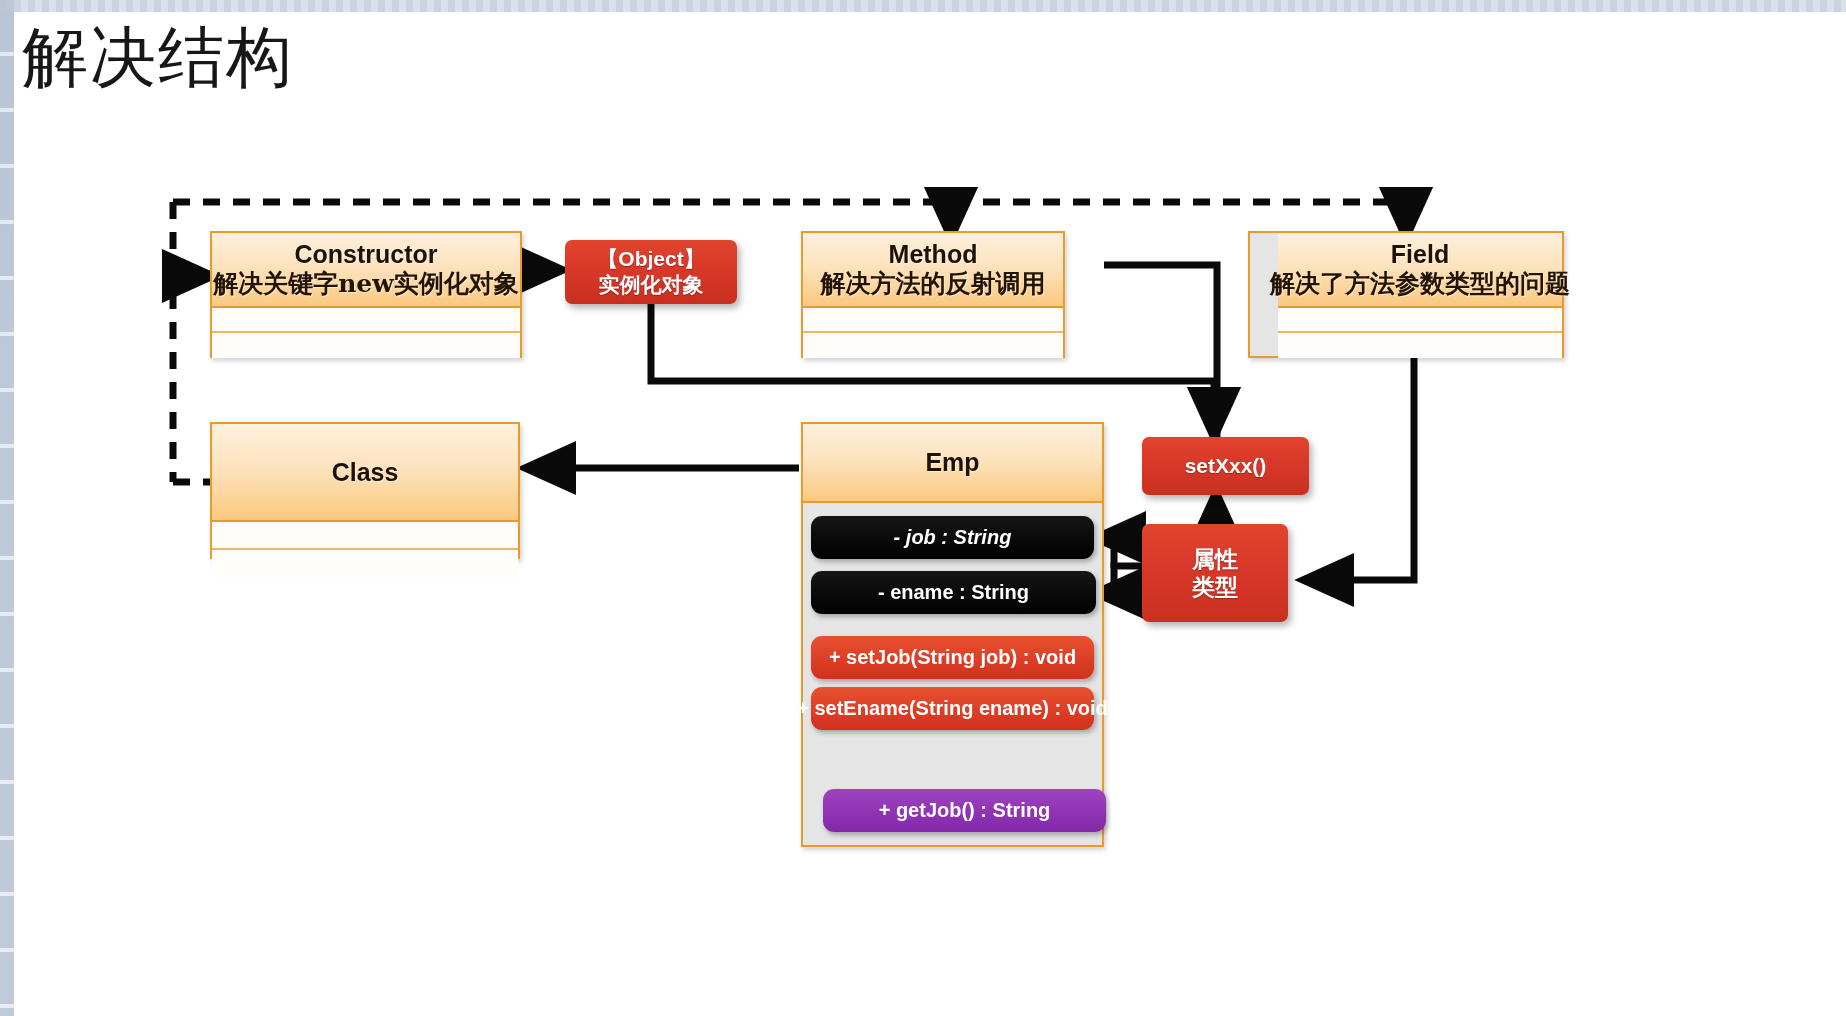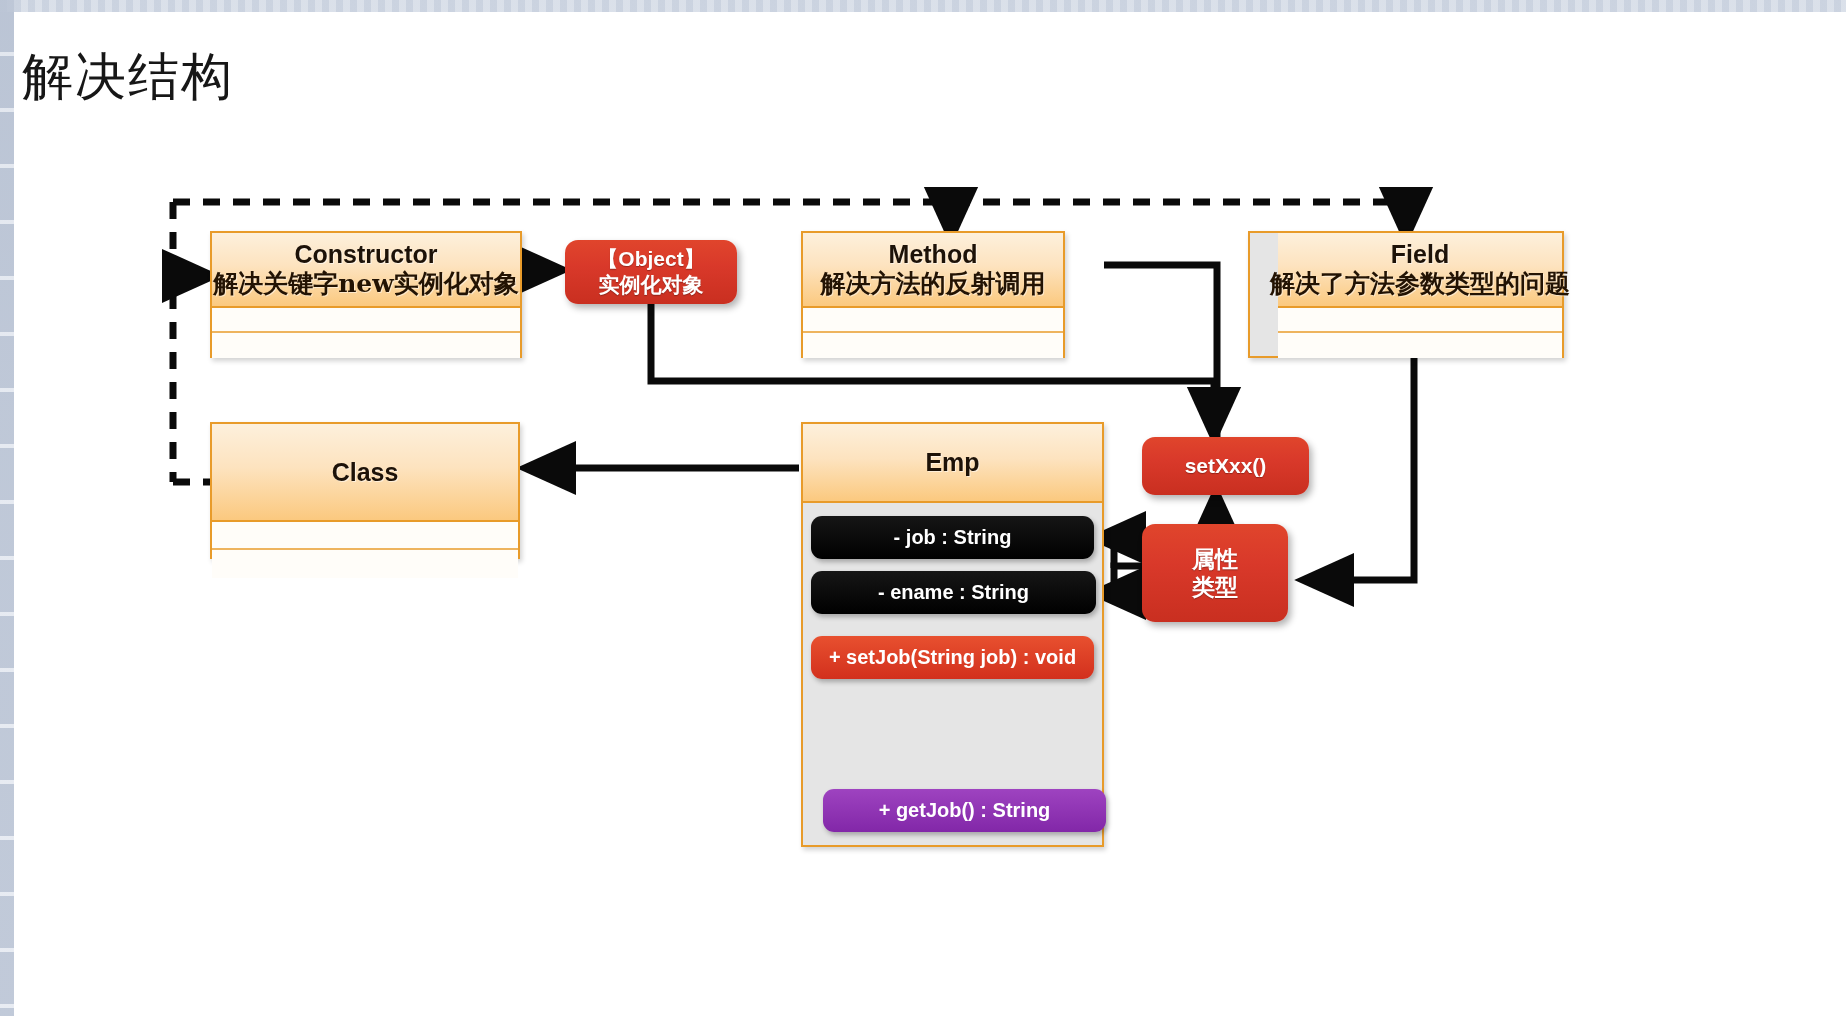--- a/index.html
+++ b/index.html
@@ -48,28 +48,27 @@
     width: 1832px;
     height: 1004px;
     background: #ffffff;
     overflow: hidden;
   }
 
   #page-title {
     position: absolute;
     left: 8px;
     top: 8px;
-    font-size: 51px;
+    font-size: 66px;
     line-height: 1.15;
     color: #171717;
     font-family: "DejaVu Sans", "Liberation Sans", sans-serif;
     font-weight: 400;
     letter-spacing: 2px;
     white-space: nowrap;
-    margin-top: 28px;
   }
 
   
   .uml {
     position: absolute;
     border: 2px solid #e89b2a;
     background: #e5e5e5;
     box-sizing: border-box;
     box-shadow: 2px 3px 5px rgba(0,0,0,.18);
   }
@@ -103,21 +102,21 @@
     border-bottom: 2px solid #eeb45e;
     box-sizing: border-box;
     background: #fffdf9;
   }
   .uml .row:last-child { border-bottom: none; }
 
   
   .redbox {
     position: absolute;
     box-sizing: border-box;
-    border-radius: 13px;
+    border-radius: 7px;
     background: linear-gradient(180deg, #e0452c 0%, #d9392a 40%, #c92f20 100%);
     box-shadow: 3px 4px 7px rgba(0,0,0,.30);
     color: #fff;
     display: flex;
     flex-direction: column;
     align-items: center;
     justify-content: center;
     text-align: center;
     font-weight: bold;
   }
@@ -246,28 +245,31 @@
       <div class="row" style="height:28px;"></div>
       <div class="row" style="height:28px;"></div>
     </div>
 
     <div class="uml" style="left:787px; top:410px; width:303px; height:425px;">
       <div class="head" style="height:79px;">
         <div class="ln1">Emp</div>
       </div>
     </div>
 
-    <div class="memberbar bar-field" style="left:797px; top:504px; width:283px; height:43px;">
+    <div class="memberbar bar-field" style="left:797px; top:504px; width:283px; height:43px;font-style:italic;">
       <span>- job : String</span>
     </div>
     <div class="memberbar bar-field" style="left:797px; top:559px; width:285px; height:43px;">
       <span>- ename : String</span>
     </div>
     <div class="memberbar bar-setter" style="left:797px; top:624px; width:283px; height:43px;align-items:center;">
       <span>+ setJob(String job) : void</span>
+    </div>
+    <div class="memberbar bar-setter" style="left:797px; top:675px; width:283px; height:43px;">
+      <span>+ setEname(String ename) : void</span>
     </div>
     <div class="memberbar bar-getter" style="left:809px; top:777px; width:283px; height:43px;">
       <span>+ getJob() : String</span>
     </div>
 
     <div class="redbox" style="left:551px; top:228px; width:172px; height:64px;">
       <div class="l1" style="font-size:21px;">【Object】</div>
       <div class="l2" style="font-size:21px;">实例化对象</div>
     </div>
 

